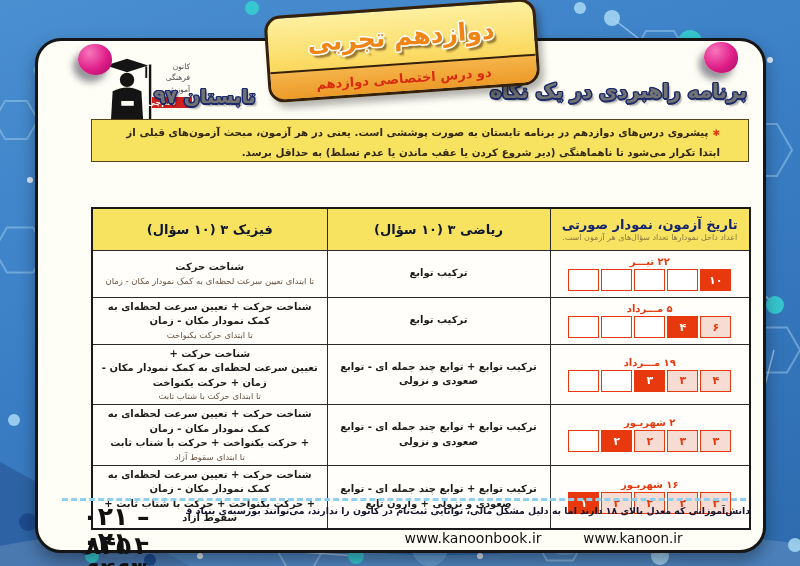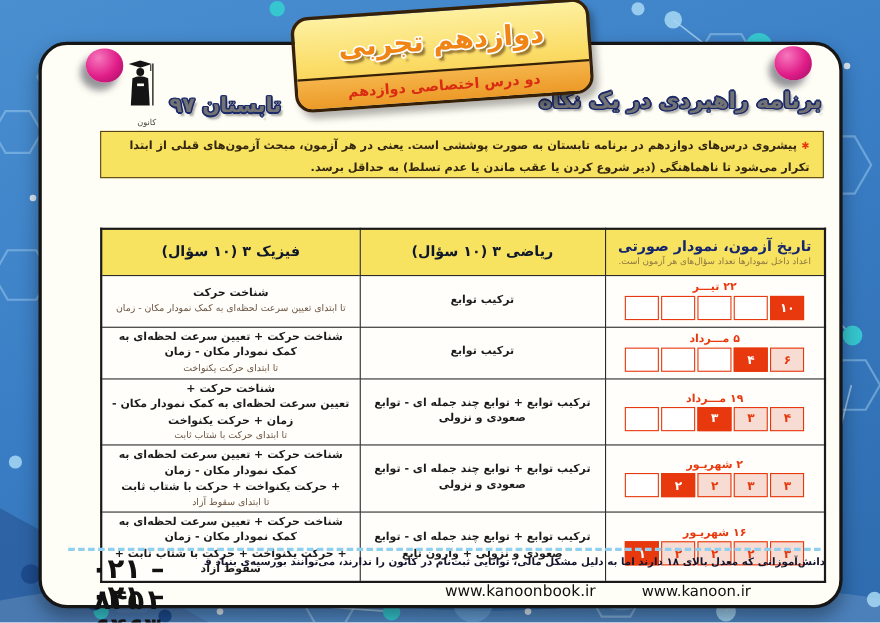--- a/index.html
+++ b/index.html
@@ -37,29 +37,29 @@
 
   
   .outline-orange { color:#737373; font-weight:bold;
             text-shadow:-1.5px 0 #1b2a6b,1.5px 0 #1b2a6b,0 -1.5px #1b2a6b,0 1.5px #1b2a6b,
                         -1px -1px #1b2a6b,1px 1px #1b2a6b,-1px 1px #1b2a6b,1px -1px #1b2a6b,
                         2.5px 3px 2px rgba(0,0,0,.35); }
   .page-title { position:absolute; right:16px; top:38px; font-size:20px; direction:rtl; }
   .season { position:absolute; left:116px; top:44px; font-size:19px; direction:rtl; }
 
   .logo { position:absolute; left:66px; top:12px; width:92px; height:100px;
-          display:flex; flex-direction:column; }
+          display:flex; flex-direction:row; }
   .logo-words { width:40px; padding-top:8px; direction:rtl; display:flex; flex-direction:column; }
   .logo-word { font-size:7.5px; color:#4a4a4a; text-align:right; padding:1px 2px 1px 0; line-height:1.25; }
   .logo-badge { margin-top:2px; background:#cf1f1f; color:#fff; font-size:8px; font-weight:bold;
           text-align:center; padding:1px 16px; }
 
   
   .note-box { position:absolute; left:53px; width:658px; background:#f8e360;
-          border:1.5px solid #56431a; padding:3px 12px; direction:rtl;
+          border:1.5px solid #56431a; padding:3px 28px; direction:rtl;
           font-size:10.3px; font-weight:bold; color:#33260e; line-height:1.9; text-align:right; }
   .note-1 { top:78px; height:43px; }
   .note-2 { top:124px; height:41px; }
   .bullet { color:#e8380d; font-size:9px; margin-left:4px; }
 
   
   table.sched { position:absolute; left:53px; top:166px; width:658px; direction:rtl;
           border-collapse:collapse; border:2.5px solid #1a1a1a; background:#fff; table-layout:fixed; }
   .sched col.c-date { width:200px; } .sched col.c-math { width:223px; } .sched col.c-phys { width:235px; }
   .sched th, .sched td { border:1.2px solid #2a2a2a; text-align:center; vertical-align:middle; padding:2px 5px; }

